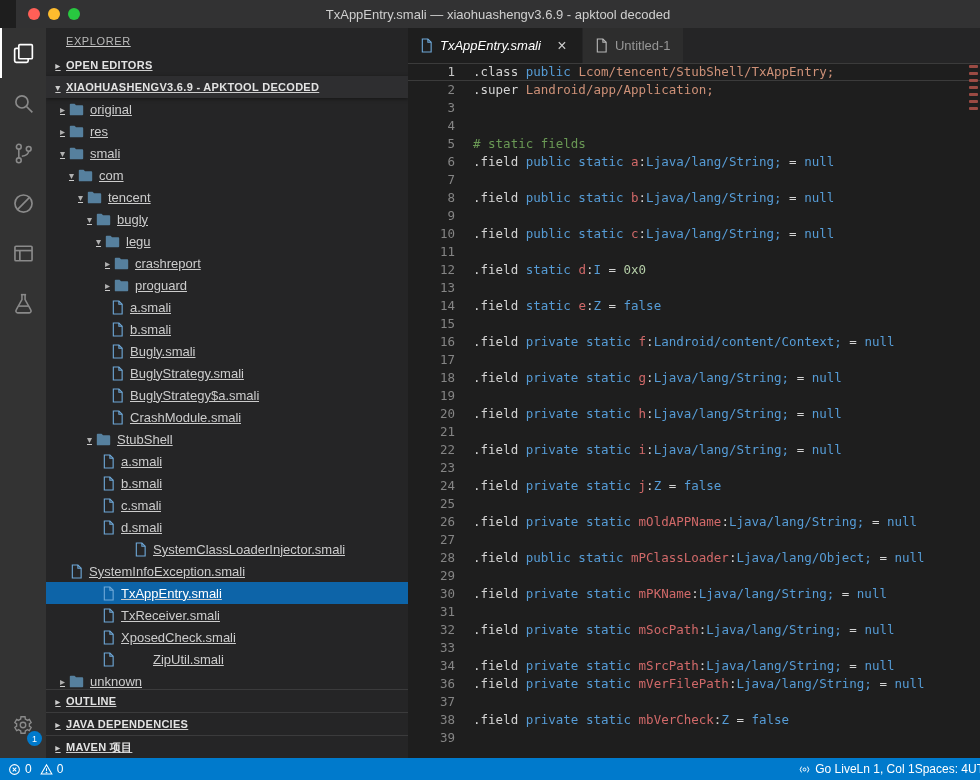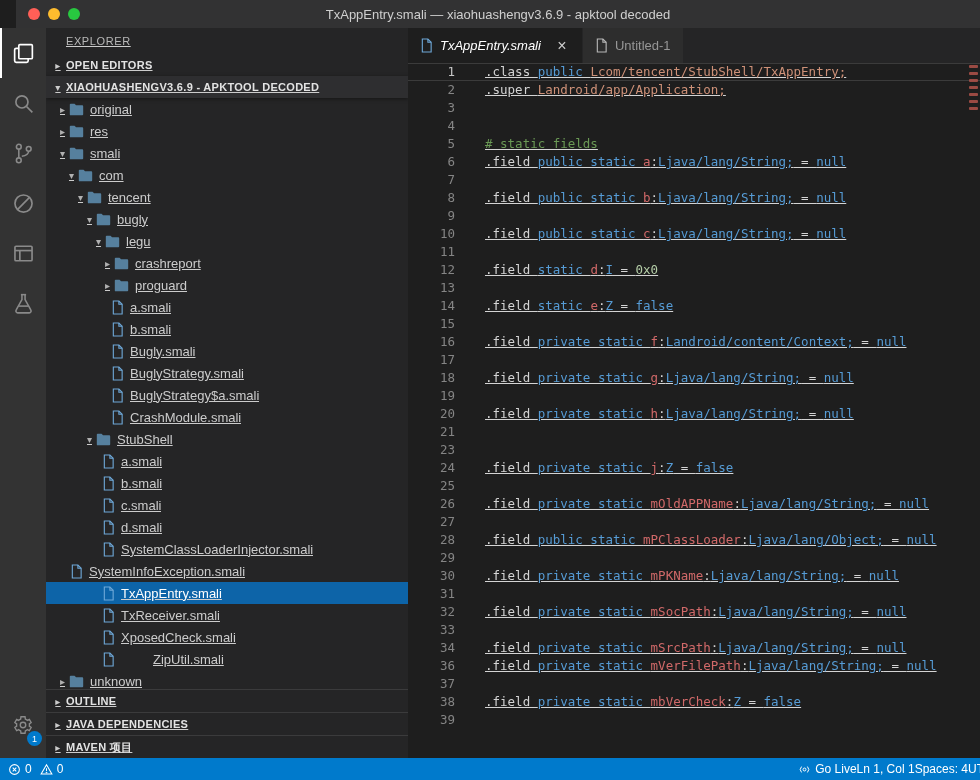--- a/index.html
+++ b/index.html
@@ -50,21 +50,21 @@
   .ticon{display:flex;}
   .tab.active .ticon{color:var(--file-icon);}
   .tab:not(.active) .ticon{color:#b8b8b8;}
   .tclose{margin-left:6px;font-size:16px;line-height:16px;color:#cccccc;width:16px;text-align:center;border-radius:3px;}
   .code{flex:1;position:relative;overflow:hidden;font-family:"DejaVu Sans Mono","Liberation Mono",monospace;font-size:12.5px;}
   .code-lines{position:absolute;left:0;top:0;right:0;}
   .code-line{height:18px;line-height:18px;display:flex;box-sizing:border-box;}
   .code-line.active{border-top:1px solid rgba(255,255,255,.13);border-bottom:1px solid rgba(255,255,255,.13);line-height:16px;}
   .gutter{flex:0 0 47px;text-align:right;color:#858585;}
   .code-line.active .gutter{color:#c6c6c6;}
-  .ltext{margin-left:30px;white-space:pre;color:#d4d4d4;text-decoration:underline;}
+  .ltext{margin-left:18px;white-space:pre;color:#d4d4d4;}
   .tk-dir{color:var(--token-directive);} .tk-kw{color:var(--token-keyword);}
   .tk-cls{color:var(--token-class);} .tk-name{color:var(--token-name);}
   .tk-type{color:var(--token-type);} .tk-num{color:var(--token-number);}
   .tk-cmt{color:var(--token-comment);} .tk-pun{color:#d4d4d4;}
   .overview{position:absolute;top:0;right:0;bottom:0;width:14px;}
   .ovmark{position:absolute;right:2px;width:9px;height:3px;border-radius:1px;opacity:.85;}
   
   .statusbar{position:absolute;left:0;right:0;bottom:0;height:22px;background:var(--statusbar-bg);
     color:#ffffff;display:flex;align-items:center;font-size:12px;overflow:hidden;}
   .sb-left{display:flex;align-items:center;padding-left:8px;gap:6px;}
@@ -325,21 +325,21 @@
         </div>
         <div class="tree-row" style="padding-left: 54px;">
           <span class="ficon file">
             <svg width="13" height="15" viewBox="0 0 14 16" fill="none" stroke="currentColor" stroke-width="1.2">
               <path d="M2.5 1h6L12 4.5V15h-9.5z"></path>
               <path d="M8.5 1v3.5H12"></path>
             </svg>
           </span>
           <span class="tlabel">d.smali</span>
         </div>
-        <div class="tree-row" style="padding-left: 54px;">
+        <div class="tree-row" style="padding-left: 86px;">
           <span class="ficon file">
             <svg width="13" height="15" viewBox="0 0 14 16" fill="none" stroke="currentColor" stroke-width="1.2">
               <path d="M2.5 1h6L12 4.5V15h-9.5z"></path>
               <path d="M8.5 1v3.5H12"></path>
             </svg>
           </span>
           <span class="tlabel">SystemClassLoaderInjector.smali</span>
         </div>
         <div class="tree-row" style="padding-left: 22px; text-align: right;">
           <span class="ficon file">
@@ -512,20 +512,24 @@
             <span class="gutter">19</span>
             <span class="ltext"></span>
           </div>
           <div class="code-line">
             <span class="gutter">20</span>
             <span class="ltext"><span class="tk-dir">.field </span><span class="tk-kw">private static </span><span class="tk-name">h</span><span class="tk-pun">:</span><span class="tk-type">Ljava/lang/String;</span><span class="tk-pun"> = </span><span class="tk-kw">null</span></span>
           </div>
           <div class="code-line">
             <span class="gutter">21</span>
             <span class="ltext"></span>
+          </div>
+          <div class="code-line">
+            <span class="gutter">22</span>
+            <span class="ltext"><span class="tk-dir">.field </span><span class="tk-kw">private static </span><span class="tk-name">i</span><span class="tk-pun">:</span><span class="tk-type">Ljava/lang/String;</span><span class="tk-pun"> = </span><span class="tk-kw">null</span></span>
           </div>
           <div class="code-line">
             <span class="gutter">23</span>
             <span class="ltext"></span>
           </div>
           <div class="code-line">
             <span class="gutter">24</span>
             <span class="ltext"><span class="tk-dir">.field </span><span class="tk-kw">private static </span><span class="tk-name">j</span><span class="tk-pun">:</span><span class="tk-type">Z</span><span class="tk-pun"> = </span><span class="tk-kw">false</span></span>
           </div>
           <div class="code-line">

